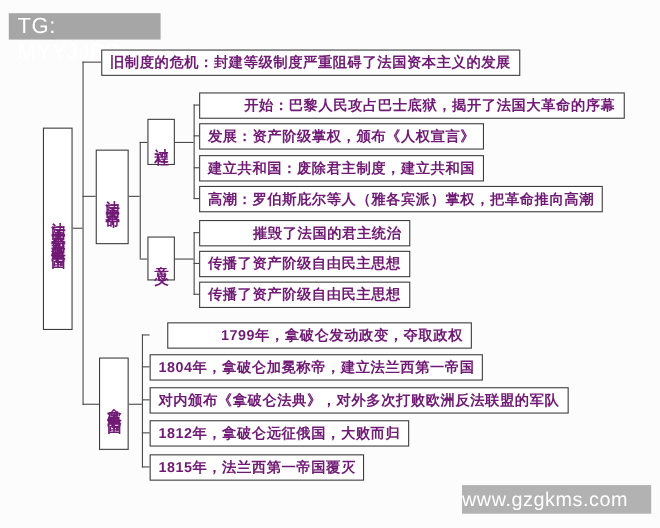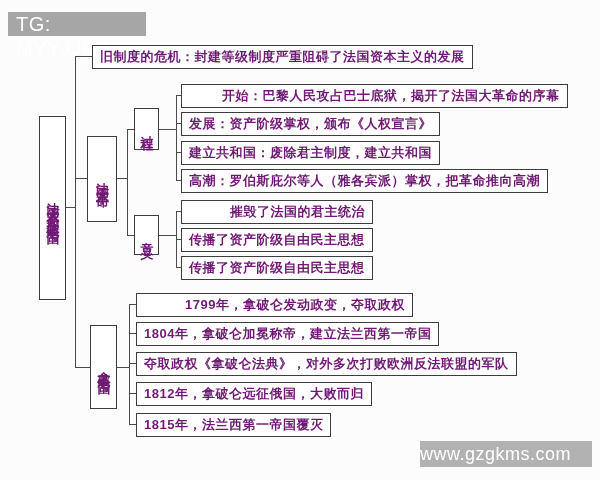--- a/index.html
+++ b/index.html
@@ -27,21 +27,21 @@
   
   .n-root{left:39px;top:116px;width:27px;height:184px;}
   .n-fr{left:87px;top:136px;width:30px;height:86px;}
   .n-proc{left:134px;top:108px;width:25px;height:42px;letter-spacing:4px;}
   .n-sig{left:134px;top:215px;width:25px;height:40px;letter-spacing:4px;}
   .n-nap{left:90px;top:325px;width:27px;height:84px;}
   .n-old{left:92px;top:45px;}
   .n-p1{left:181px;top:84px;padding-left:40px;}  .n-p2{left:181px;top:112px;}
   .n-p3{left:181px;top:141px;} .n-p4{left:181px;top:169px;}
   .n-s1{left:181px;top:200px;padding-left:48px;} .n-s2{left:181px;top:228px;} .n-s3{left:181px;top:256px;}
-  .n-n1{left:136px;top:293px;padding-left:48px;} .n-n2{left:136px;top:322px;} .n-n3{left:136px;top:352px;}
+  .n-n1{left:152px;top:293px;padding-left:48px;} .n-n2{left:136px;top:322px;} .n-n3{left:136px;top:352px;}
   .n-n4{left:136px;top:382px;text-align:center;} .n-n5{left:136px;top:413px;}
 </style>
 </head>
 <body>
 
 <div class="stage">
 
   <div class="wm wm-top">TG: MYYJJPP</div>
   <div class="wm wm-bottom">www.gzgkms.com</div>
 
@@ -58,21 +58,21 @@
   <div class="node hnode n-p2">发展：资产阶级掌权，颁布《人权宣言》</div>
   <div class="node hnode n-p3">建立共和国：废除君主制度，建立共和国</div>
   <div class="node hnode n-p4">高潮：罗伯斯庇尔等人（雅各宾派）掌权，把革命推向高潮</div>
 
   <div class="node hnode n-s1">摧毁了法国的君主统治</div>
   <div class="node hnode n-s2">传播了资产阶级自由民主思想</div>
   <div class="node hnode n-s3">传播了资产阶级自由民主思想</div>
 
   <div class="node hnode n-n1">1799年，拿破仑发动政变，夺取政权</div>
   <div class="node hnode n-n2">1804年，拿破仑加冕称帝，建立法兰西第一帝国</div>
-  <div class="node hnode n-n3">夺取政权《拿破仑法典》，对外多次打败欧洲反法联盟的军队</div>
+  <div class="node hnode n-n3">对内颁布《拿破仑法典》，对外多次打败欧洲反法联盟的军队</div>
   <div class="node hnode n-n4">1812年，拿破仑远征俄国，大败而归</div>
   <div class="node hnode n-n5">1815年，法兰西第一帝国覆灭</div>
 
   <div class="lh" style="left:66px;top:207px;width:9px;"></div>
   <div class="lv" style="left:75px;top:56px;height:312px;"></div>
   <div class="lh" style="left:75px;top:56px;width:17px;"></div>
   <div class="lh" style="left:75px;top:178px;width:12px;"></div>
   <div class="lh" style="left:75px;top:367px;width:15px;"></div>
 
   <div class="lh" style="left:117px;top:178px;width:10px;"></div>

